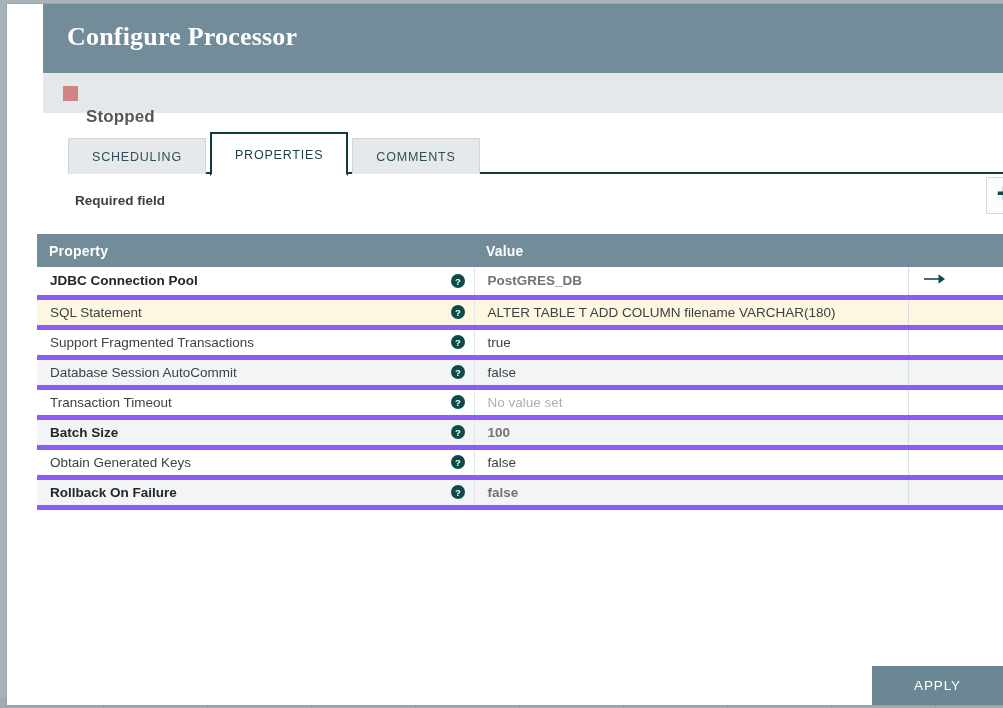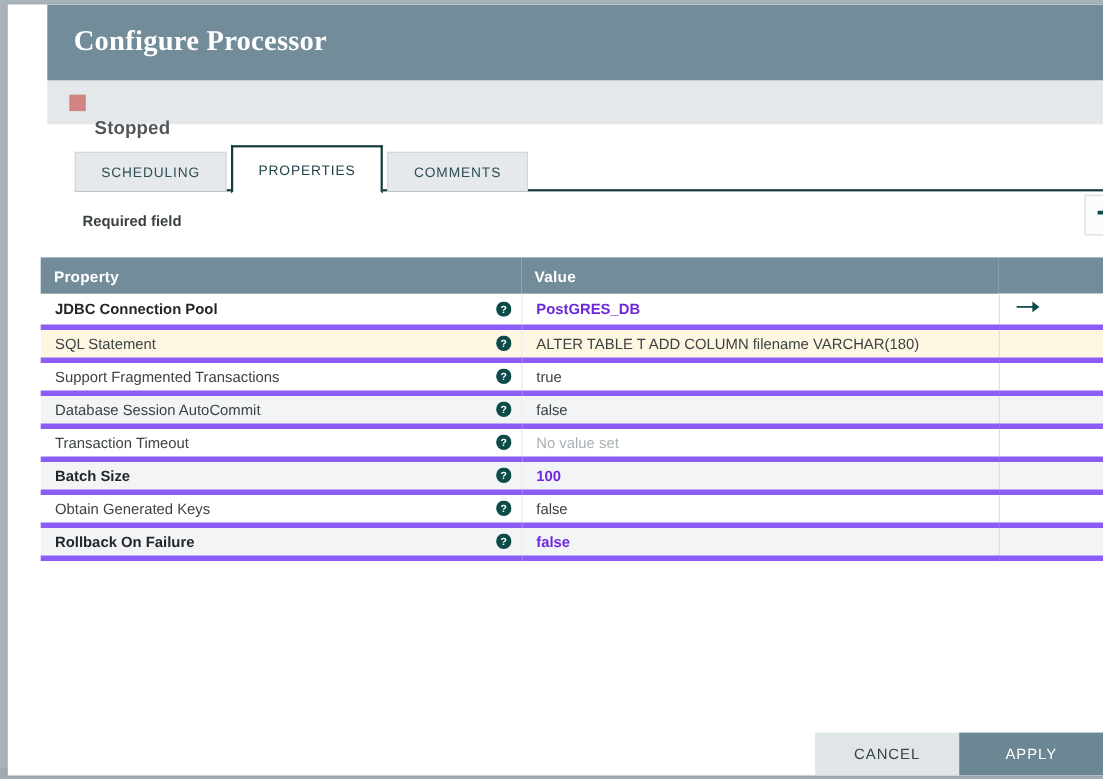--- a/index.html
+++ b/index.html
@@ -206,21 +206,21 @@
   }
   td.cell-val {
     padding-left: 13px;
     border-right: 1px solid #d9dee1;
     overflow: hidden;
     white-space: nowrap;
   }
   td.cell-act { padding-left: 15px; }
 
   .prop-name.required { font-weight: bold; color: #23272a; }
-  .prop-val.required  { font-weight: bold; color: #6d28d9; }
+  .prop-val.required  { font-weight: bold; color: #737373; }
   .prop-val.unset     { color: #a9b0b4; }
 
   .help-icon {
     position: absolute;
     right: 9px;
     top: 50%;
     transform: translateY(-50%);
     width: 14px;
     height: 14px;
     cursor: pointer;
@@ -383,17 +383,16 @@
                 <text x="7" y="10.6" font-family="Liberation Sans, sans-serif" font-size="9.5" font-weight="bold" fill="#ffffff" text-anchor="middle">?</text>
               </svg>
             </span></td>
           <td class="cell-val"><span class="prop-val required">false</span></td>
           <td class="cell-act"></td>
         </tr>
       </tbody>
   </table>
 
   <div class="dlg-footer">
-    <div class="btn btn-cancel">CANCEL</div>
     <div class="btn btn-apply">APPLY</div>
   </div>
 
 </div>
 
 </body></html>

